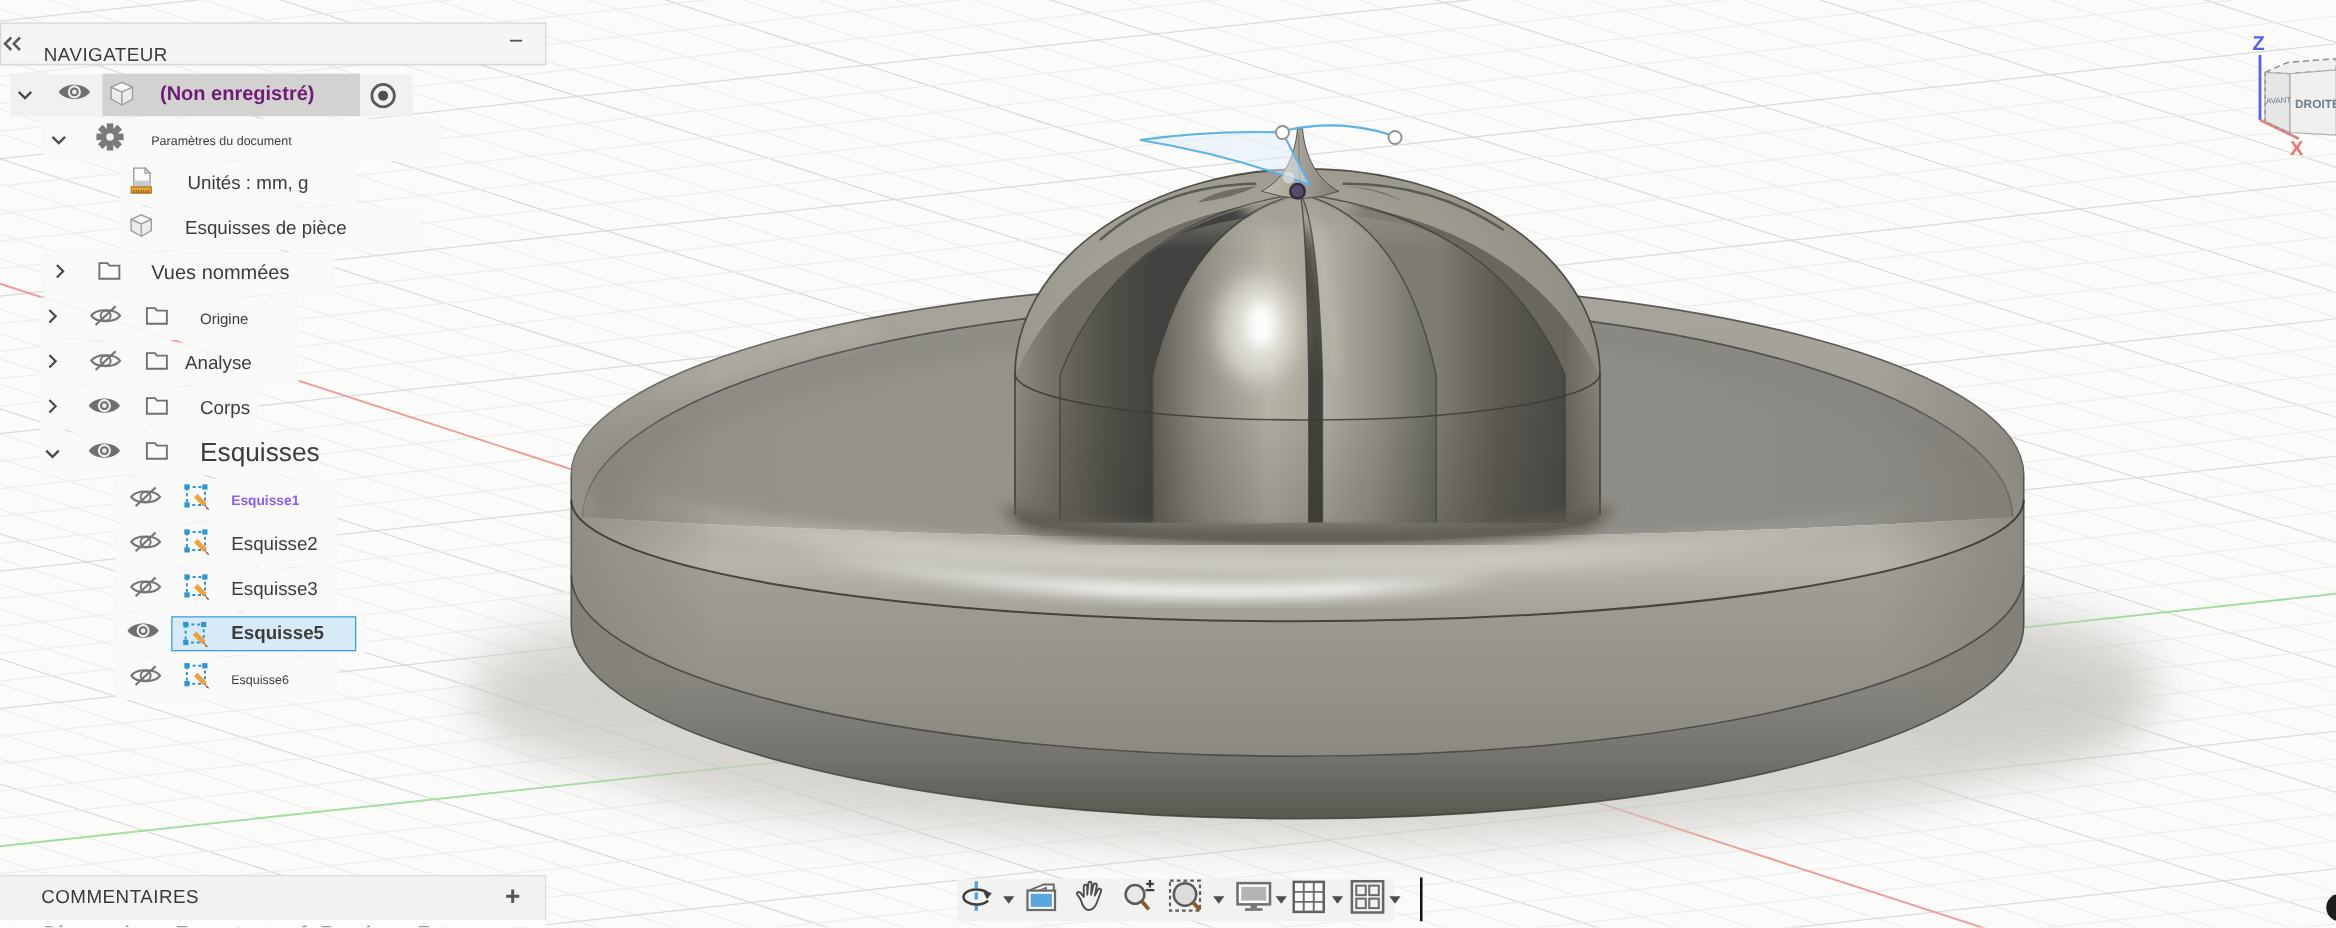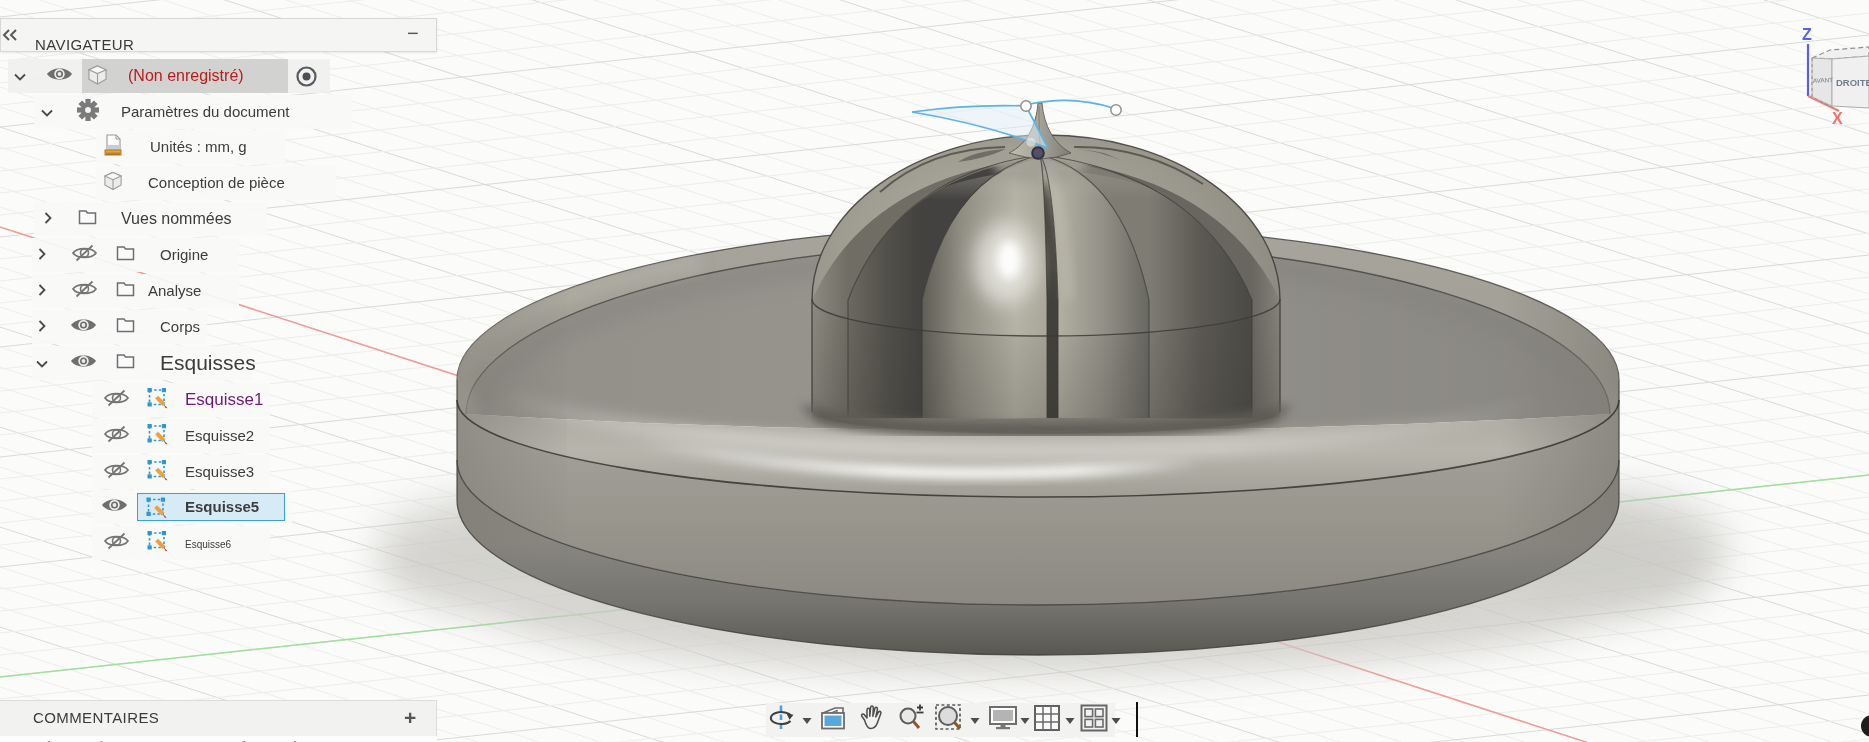--- a/index.html
+++ b/index.html
@@ -344,42 +344,42 @@
       <polygon points="10,1 19,5 19,15 10,20 1,15 1,5" fill="#ececeb" stroke="#9d9d9b" stroke-width="1.2"></polygon>
       <polygon points="10,1 19,5 10,9 1,5" fill="#f8f8f7" stroke="#9d9d9b" stroke-width="1.2"></polygon>
       <line x1="10" y1="9" x2="10" y2="20" stroke="#9d9d9b" stroke-width="1.2"></line>
     </svg></div>
 <div style="position:absolute;left:82px;top:59px;width:206px;height:34px;background:#d2d2d1"></div>
 <div style="position:absolute;left:88px;top:65px"><svg width="19" height="20" viewBox="0 0 20 21">
       <polygon points="10,1 19,5 19,15 10,20 1,15 1,5" fill="#ececeb" stroke="#9d9d9b" stroke-width="1.2"></polygon>
       <polygon points="10,1 19,5 10,9 1,5" fill="#f8f8f7" stroke="#9d9d9b" stroke-width="1.2"></polygon>
       <line x1="10" y1="9" x2="10" y2="20" stroke="#9d9d9b" stroke-width="1.2"></line>
     </svg></div>
-<div style="position:absolute;left:128px;top:76px;transform:translateY(-50%)"><span style="font-size:16px;font-weight:normal;color:#b91c1c;white-space:nowrap">(Non enregistré)</span></div>
+<div style="position:absolute;left:128px;top:76px;transform:translateY(-50%)"><span style="font-size:16px;font-weight:bold;color:#701a75;white-space:nowrap">(Non enregistré)</span></div>
 <div style="position:absolute;left:296px;top:66px"><svg width="21" height="21" viewBox="0 0 21 21">
       <circle cx="10.5" cy="10.5" r="9" fill="#eef1f5" stroke="#5a5a5a" stroke-width="2.2"></circle>
       <circle cx="10.5" cy="10.5" r="4" fill="#4e4e4e"></circle>
     </svg></div>
 <div style="position:absolute;left:34px;top:95px;width:318px;height:34px;background:rgba(249,249,248,0.93)"></div>
 <div style="position:absolute;left:41px;top:112px;transform:translateY(-50%)"><svg width="12" height="8" viewBox="0 0 12 8">
       <path d="M 1,1.5 L 6,6.5 L 11,1.5" fill="none" stroke="#4a4a4a" stroke-width="1.8"></path>
     </svg></div>
 <div style="position:absolute;left:77px;top:112px;transform:translateY(-50%)"><svg width="22" height="22" viewBox="-11 -11 22 22">
       <rect x="-2.6" y="-11" width="5.2" height="7" fill="#7a7a7a" transform="rotate(0)"></rect>
       <rect x="-2.6" y="-11" width="5.2" height="7" fill="#7a7a7a" transform="rotate(45)"></rect>
       <rect x="-2.6" y="-11" width="5.2" height="7" fill="#7a7a7a" transform="rotate(90)"></rect>
       <rect x="-2.6" y="-11" width="5.2" height="7" fill="#7a7a7a" transform="rotate(135)"></rect>
       <rect x="-2.6" y="-11" width="5.2" height="7" fill="#7a7a7a" transform="rotate(180)"></rect>
       <rect x="-2.6" y="-11" width="5.2" height="7" fill="#7a7a7a" transform="rotate(225)"></rect>
       <rect x="-2.6" y="-11" width="5.2" height="7" fill="#7a7a7a" transform="rotate(270)"></rect>
       <rect x="-2.6" y="-11" width="5.2" height="7" fill="#7a7a7a" transform="rotate(315)"></rect>
       <circle r="7.2" fill="#7a7a7a"></circle>
       <circle r="3" fill="#f2f2f2"></circle>
     </svg></div>
-<div style="position:absolute;left:121px;top:112px;transform:translateY(-50%)"><span style="font-size:15px;font-weight:normal;color:#3c3c3c;white-space:nowrap">Paramètres du document</span></div>
+<div style="position:absolute;left:121px;top:112px;transform:translateY(-50%)"><span style="font-size:10px;font-weight:normal;color:#3c3c3c;white-space:nowrap">Paramètres du document</span></div>
 <div style="position:absolute;left:96px;top:130px;width:189px;height:34px;background:rgba(249,249,248,0.93)"></div>
 <div style="position:absolute;left:103px;top:147px;transform:translateY(-50%)"><svg width="20" height="22" viewBox="0 0 20 22">
       <path d="M 4,1 L 13,1 L 17,5 L 17,17 L 4,17 Z" fill="#fcfcfc" stroke="#9a9a9a" stroke-width="1.1"></path>
       <path d="M 13,1 L 13,5 L 17,5 Z" fill="#e3e6ea" stroke="#9a9a9a" stroke-width="1"></path>
       <rect x="4" y="11" width="13" height="6" fill="#c6ccd4"></rect>
       <rect x="2" y="16" width="16" height="5" fill="#e8a33d" stroke="#b07a1e" stroke-width="1"></rect>
       <g stroke="#7a5510" stroke-width="0.8">
         <line x1="4" y1="18.5" x2="4" y2="21"></line>
         <line x1="6" y1="18.5" x2="6" y2="21"></line>
         <line x1="8" y1="18.5" x2="8" y2="21"></line>
@@ -389,42 +389,42 @@
         <line x1="16" y1="18.5" x2="16" y2="21"></line>
       </g>
     </svg></div>
 <div style="position:absolute;left:150px;top:147px;transform:translateY(-50%)"><span style="font-size:15px;font-weight:normal;color:#3c3c3c;white-space:nowrap">Unités : mm, g</span></div>
 <div style="position:absolute;left:96px;top:166px;width:240px;height:34px;background:rgba(249,249,248,0.93)"></div>
 <div style="position:absolute;left:104px;top:183px;transform:translateY(-50%)"><svg width="18" height="19" viewBox="0 0 20 21">
       <polygon points="10,1 19,5 19,15 10,20 1,15 1,5" fill="#ececeb" stroke="#9d9d9b" stroke-width="1.2"></polygon>
       <polygon points="10,1 19,5 10,9 1,5" fill="#f8f8f7" stroke="#9d9d9b" stroke-width="1.2"></polygon>
       <line x1="10" y1="9" x2="10" y2="20" stroke="#9d9d9b" stroke-width="1.2"></line>
     </svg></div>
-<div style="position:absolute;left:148px;top:183px;transform:translateY(-50%)"><span style="font-size:15px;font-weight:normal;color:#3c3c3c;white-space:nowrap">Conception de pièce</span></div>
+<div style="position:absolute;left:148px;top:183px;transform:translateY(-50%)"><span style="font-size:15px;font-weight:normal;color:#3c3c3c;white-space:nowrap">Esquisses de pièce</span></div>
 <div style="position:absolute;left:34px;top:202px;width:233px;height:34px;background:rgba(249,249,248,0.93)"></div>
 <div style="position:absolute;left:44px;top:219px;transform:translateY(-50%)"><svg width="8" height="12" viewBox="0 0 8 12">
       <path d="M 1.5,1 L 6.5,6 L 1.5,11" fill="none" stroke="#4a4a4a" stroke-width="1.8"></path>
     </svg></div>
 <div style="position:absolute;left:78px;top:219px;transform:translateY(-50%)"><svg width="19" height="16" viewBox="0 0 19 16">
       <path d="M 1.5,14.5 L 1.5,2 L 8,2 L 9.5,4 L 17.5,4 L 17.5,14.5 Z" fill="#fafafa" stroke="#6f6f6f" stroke-width="1.5"></path>
     </svg></div>
 <div style="position:absolute;left:121px;top:219px;transform:translateY(-50%)"><span style="font-size:16px;font-weight:normal;color:#3c3c3c;white-space:nowrap">Vues nommées</span></div>
 <div style="position:absolute;left:32px;top:238px;width:207px;height:34px;background:rgba(249,249,248,0.93)"></div>
 <div style="position:absolute;left:38px;top:255px;transform:translateY(-50%)"><svg width="8" height="12" viewBox="0 0 8 12">
       <path d="M 1.5,1 L 6.5,6 L 1.5,11" fill="none" stroke="#4a4a4a" stroke-width="1.8"></path>
     </svg></div>
 <div style="position:absolute;left:71px;top:255px;transform:translateY(-50%)"><svg width="27" height="18" viewBox="0 0 27 18">
       <path d="M 2,9 C 6,3.2 21,3.2 25,9 C 21,14.8 6,14.8 2,9 Z" fill="none" stroke="#757575" stroke-width="1.7"></path>
       <circle cx="13.5" cy="9" r="4" fill="none" stroke="#757575" stroke-width="1.6"></circle>
       <line x1="21.5" y1="1.5" x2="5.5" y2="16.5" stroke="#757575" stroke-width="1.8"></line>
     </svg></div>
 <div style="position:absolute;left:116px;top:255px;transform:translateY(-50%)"><svg width="19" height="16" viewBox="0 0 19 16">
       <path d="M 1.5,14.5 L 1.5,2 L 8,2 L 9.5,4 L 17.5,4 L 17.5,14.5 Z" fill="#fafafa" stroke="#6f6f6f" stroke-width="1.5"></path>
     </svg></div>
-<div style="position:absolute;left:160px;top:255px;transform:translateY(-50%)"><span style="font-size:15px;font-weight:normal;color:#3c3c3c;white-space:nowrap">Origine</span></div>
+<div style="position:absolute;left:160px;top:255px;transform:translateY(-50%)"><span style="font-size:12px;font-weight:normal;color:#3c3c3c;white-space:nowrap">Origine</span></div>
 <div style="position:absolute;left:32px;top:274px;width:207px;height:34px;background:rgba(249,249,248,0.93)"></div>
 <div style="position:absolute;left:38px;top:291px;transform:translateY(-50%)"><svg width="8" height="12" viewBox="0 0 8 12">
       <path d="M 1.5,1 L 6.5,6 L 1.5,11" fill="none" stroke="#4a4a4a" stroke-width="1.8"></path>
     </svg></div>
 <div style="position:absolute;left:71px;top:291px;transform:translateY(-50%)"><svg width="27" height="18" viewBox="0 0 27 18">
       <path d="M 2,9 C 6,3.2 21,3.2 25,9 C 21,14.8 6,14.8 2,9 Z" fill="none" stroke="#757575" stroke-width="1.7"></path>
       <circle cx="13.5" cy="9" r="4" fill="none" stroke="#757575" stroke-width="1.6"></circle>
       <line x1="21.5" y1="1.5" x2="5.5" y2="16.5" stroke="#757575" stroke-width="1.8"></line>
     </svg></div>
 <div style="position:absolute;left:116px;top:291px;transform:translateY(-50%)"><svg width="19" height="16" viewBox="0 0 19 16">
@@ -466,21 +466,21 @@
 <div style="position:absolute;left:147px;top:400px;transform:translateY(-50%)"><svg width="21" height="21" viewBox="0 0 21 21">
       <g stroke="#2f96d4" stroke-width="1.6" fill="none" stroke-dasharray="2.4,2.2">
         <rect x="2.5" y="2.5" width="14.5" height="14.5"></rect>
       </g>
       <rect x="0.5" y="0.5" width="4.2" height="4.2" fill="#2f96d4"></rect>
       <rect x="14.8" y="0.5" width="4.2" height="4.2" fill="#2f96d4"></rect>
       <rect x="0.5" y="14.8" width="4.2" height="4.2" fill="#2f96d4"></rect>
       <path d="M 16.4,16.4 L 19.8,19.8 L 20.6,21 L 18.6,20.4 Z" fill="#b33b30"></path>
       <path d="M 9.6,9.6 L 17,17" stroke="#efa13b" stroke-width="4"></path>
     </svg></div>
-<div style="position:absolute;left:185px;top:400px;transform:translateY(-50%)"><span style="font-size:17px;font-weight:normal;color:#701a75;white-space:nowrap">Esquisse1</span></div>
+<div style="position:absolute;left:185px;top:400px;transform:translateY(-50%)"><span style="font-size:11px;font-weight:bold;color:#8b5cf6;white-space:nowrap">Esquisse1</span></div>
 <div style="position:absolute;left:92px;top:419px;width:178px;height:34px;background:rgba(249,249,248,0.93)"></div>
 <div style="position:absolute;left:103px;top:436px;transform:translateY(-50%)"><svg width="27" height="18" viewBox="0 0 27 18">
       <path d="M 2,9 C 6,3.2 21,3.2 25,9 C 21,14.8 6,14.8 2,9 Z" fill="none" stroke="#757575" stroke-width="1.7"></path>
       <circle cx="13.5" cy="9" r="4" fill="none" stroke="#757575" stroke-width="1.6"></circle>
       <line x1="21.5" y1="1.5" x2="5.5" y2="16.5" stroke="#757575" stroke-width="1.8"></line>
     </svg></div>
 <div style="position:absolute;left:147px;top:436px;transform:translateY(-50%)"><svg width="21" height="21" viewBox="0 0 21 21">
       <g stroke="#2f96d4" stroke-width="1.6" fill="none" stroke-dasharray="2.4,2.2">
         <rect x="2.5" y="2.5" width="14.5" height="14.5"></rect>
       </g>

